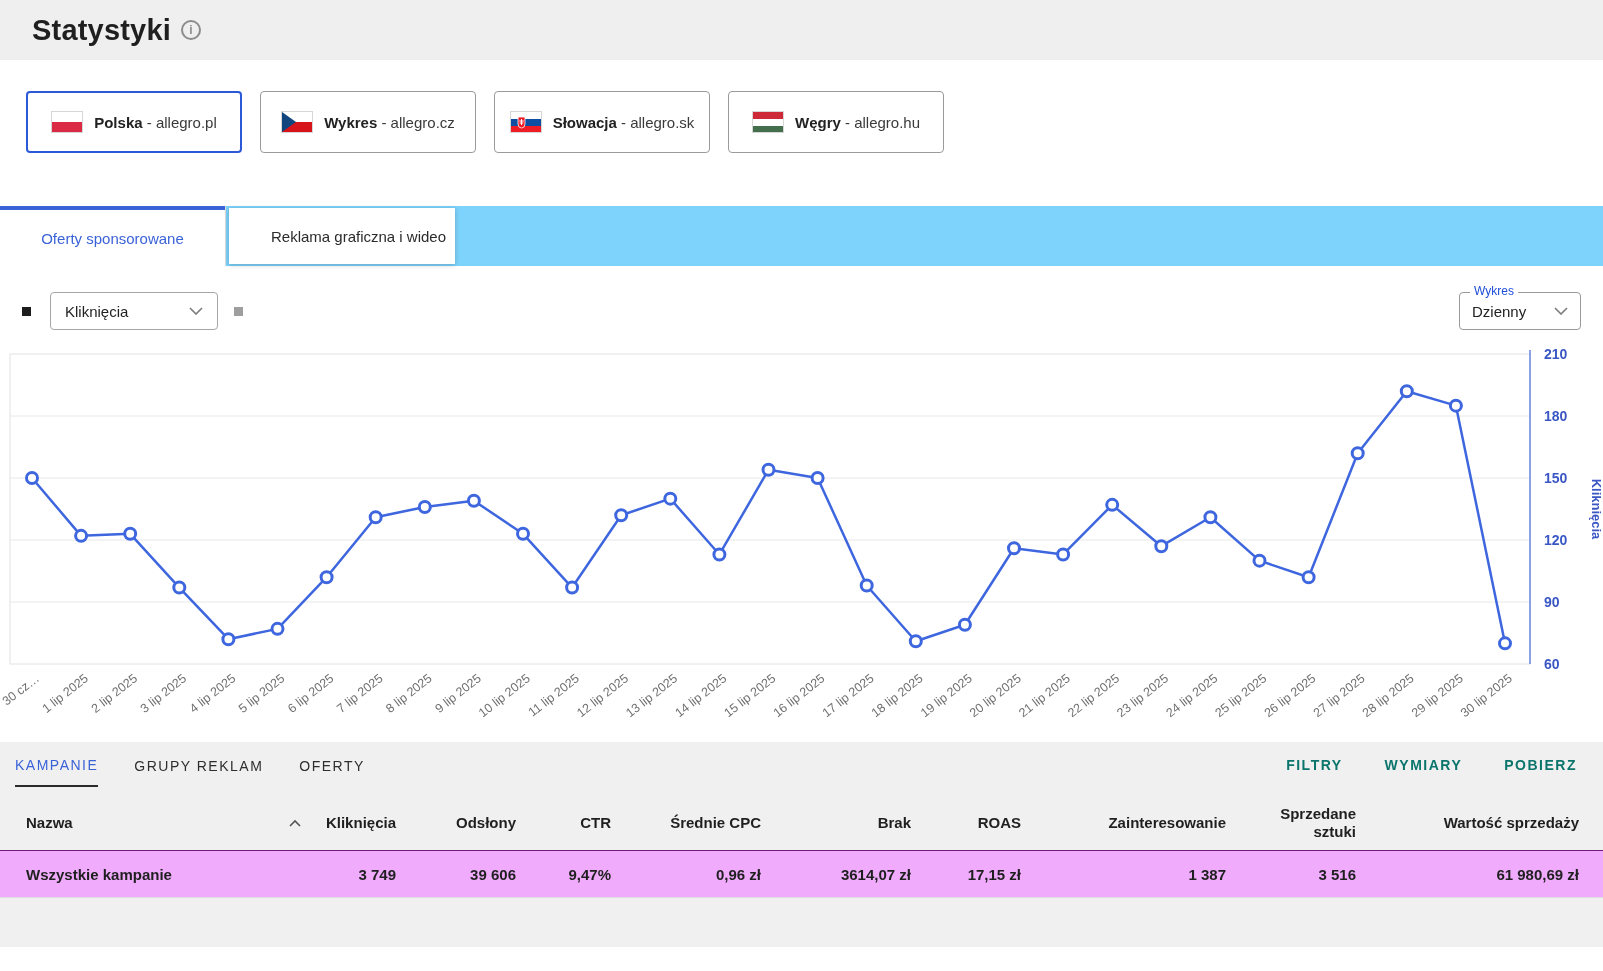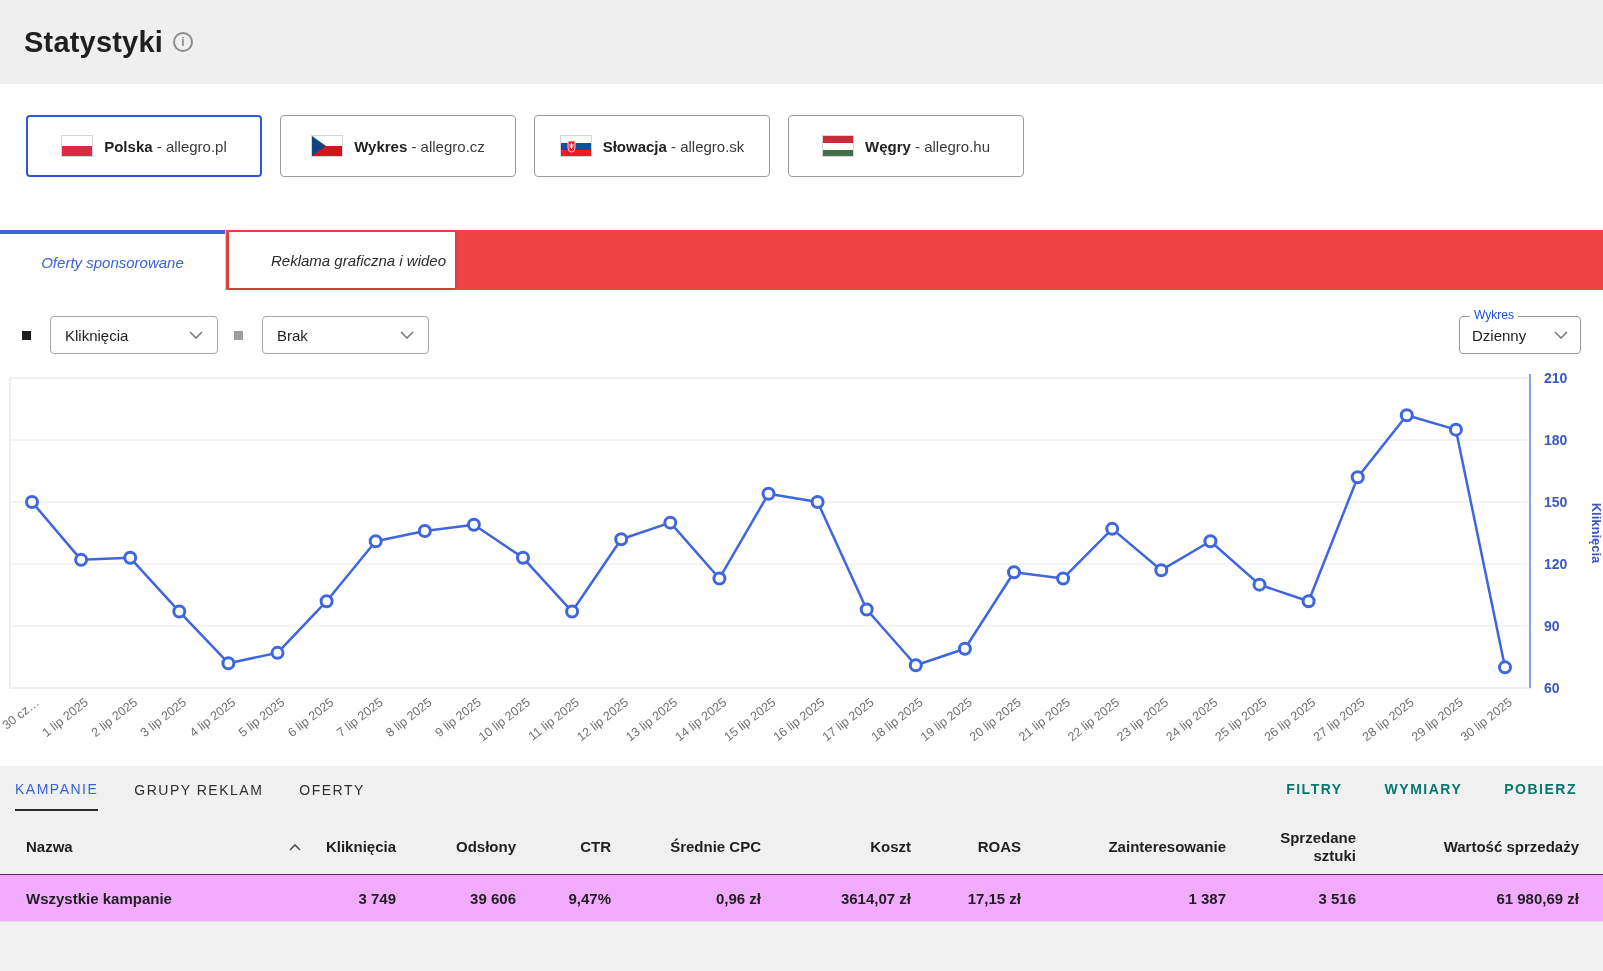--- a/index.html
+++ b/index.html
@@ -1,39 +1,39 @@
 <!DOCTYPE html>
 <html><head>
 <meta charset="utf-8">
 <style>
   * { margin:0; padding:0; box-sizing:border-box; }
   html,body { width:1603px; height:971px; overflow:hidden; background:#fff;
     font-family:"Liberation Sans", sans-serif; color:#222; }
 
   
-  .topbar { height:84px; background:#efefef; display:flex; align-items:center; padding-left:24px; }
+  .topbar { height:60px; background:#efefef; display:flex; align-items:center; padding-left:32px; }
   .topbar h1 { font-size:29px; font-weight:600; color:#1f1f1f; letter-spacing:.2px; }
   .info-icon { width:20px; height:20px; border:2px solid #8c8c8c; border-radius:50%;
     display:inline-flex; align-items:center; justify-content:center; margin-left:10px;
     color:#8c8c8c; font-size:12px; font-weight:600; font-style:normal; }
 
   
   .countries { padding:31px 0 0 26px; height:146px; display:flex; gap:18px; background:#fff; }
-  .country-btn { width:236px; height:62px; border:1px solid #9b9b9b; border-radius:4px;
+  .country-btn { width:216px; height:62px; border:1px solid #9b9b9b; border-radius:4px;
     background:#fff; display:flex; align-items:center; justify-content:center; gap:11px;
     font-size:15px; cursor:pointer; }
   .country-btn.selected { border:2px solid #2b59d8; }
   .country-btn .cname { font-weight:700; }
   .country-btn .cdomain { color:#3a3a3a; }
   .flagbox { width:32px; height:22px; border:1px solid #d6d6d6; background:#fff; flex:0 0 auto;
     display:block; }
   .flagbox svg { display:block; }
 
   
-  .tabstrip { height:60px; background:#ef4444; display:flex; position:relative;font-style:italic; }
+  .tabstrip { height:60px; background:#7dd3fc; display:flex; position:relative; }
   .tab { height:60px; display:flex; align-items:center; justify-content:center;
     font-size:15px; cursor:pointer; }
   .tab.active { width:225px; border-top:4px solid #3b63d8; color:#3b63d8; background:#fff;
     box-shadow:1px 0 0 #dcdcdc; }
   .tab.inactive { width:226px; margin-left:4px; margin-top:2px; height:56px; background:#fff;
     color:#2b2b2b; box-shadow:0 1px 5px rgba(0,0,0,.22);padding-left:33px; }
   .date-area { margin-left:auto; display:flex; align-items:center; gap:8px; padding-right:22px;
     font-size:15px; color:#2b2b2b; }
   .date-area b { font-weight:700; }
   .cal-icon { display:block; }
@@ -140,26 +140,20 @@
 
 <div class="controls">
   <span class="sq black"></span>
   <div class="select m1">
     <span>Kliknięcia</span>
     <svg class="chev" viewBox="0 0 14 8">
       <polyline points="1,1 7,7 13,1" fill="none" stroke="#7b7b7b" stroke-width="1.6"></polyline>
       </svg>
   </div>
   <span class="sq gray"></span>
-  <div class="select m2">
-    <span>Brak</span>
-    <svg class="chev" viewBox="0 0 14 8">
-      <polyline points="1,1 7,7 13,1" fill="none" stroke="#7b7b7b" stroke-width="1.6"></polyline>
-      </svg>
-  </div>
   <div class="wykres">
     <span class="legend">Wykres</span>
     <span>Dzienny</span>
     <svg class="chev" viewBox="0 0 14 8">
       <polyline points="1,1 7,7 13,1" fill="none" stroke="#7b7b7b" stroke-width="1.6"></polyline>
       </svg>
   </div>
 </div>
 
 <div class="chart-wrap">
@@ -255,21 +249,21 @@
       </div>
     </div>
   <div class="grid-row thead" id="thead">
       <div class="th first">Nazwa<svg width="14" height="8" viewBox="0 0 14 8" class="sort-caret">
           <polyline points="2,7 7,2 12,7" fill="none" stroke="#555" stroke-width="1.6"></polyline>
         </svg></div>
       <div class="th">Kliknięcia</div>
       <div class="th">Odsłony</div>
       <div class="th">CTR</div>
       <div class="th">Średnie CPC</div>
-      <div class="th">Koszt</div>
+      <div class="th">Brak</div>
       <div class="th">ROAS</div>
       <div class="th">Zainteresowanie</div>
       <div class="th">Sprzedane sztuki</div>
       <div class="th">Wartość sprzedaży</div>
     </div>
   <div id="tbody">
       <div class="grid-row trow">
         <div class="td first">Wszystkie kampanie</div>
         <div class="td">3 749</div>
         <div class="td">39 606</div>

